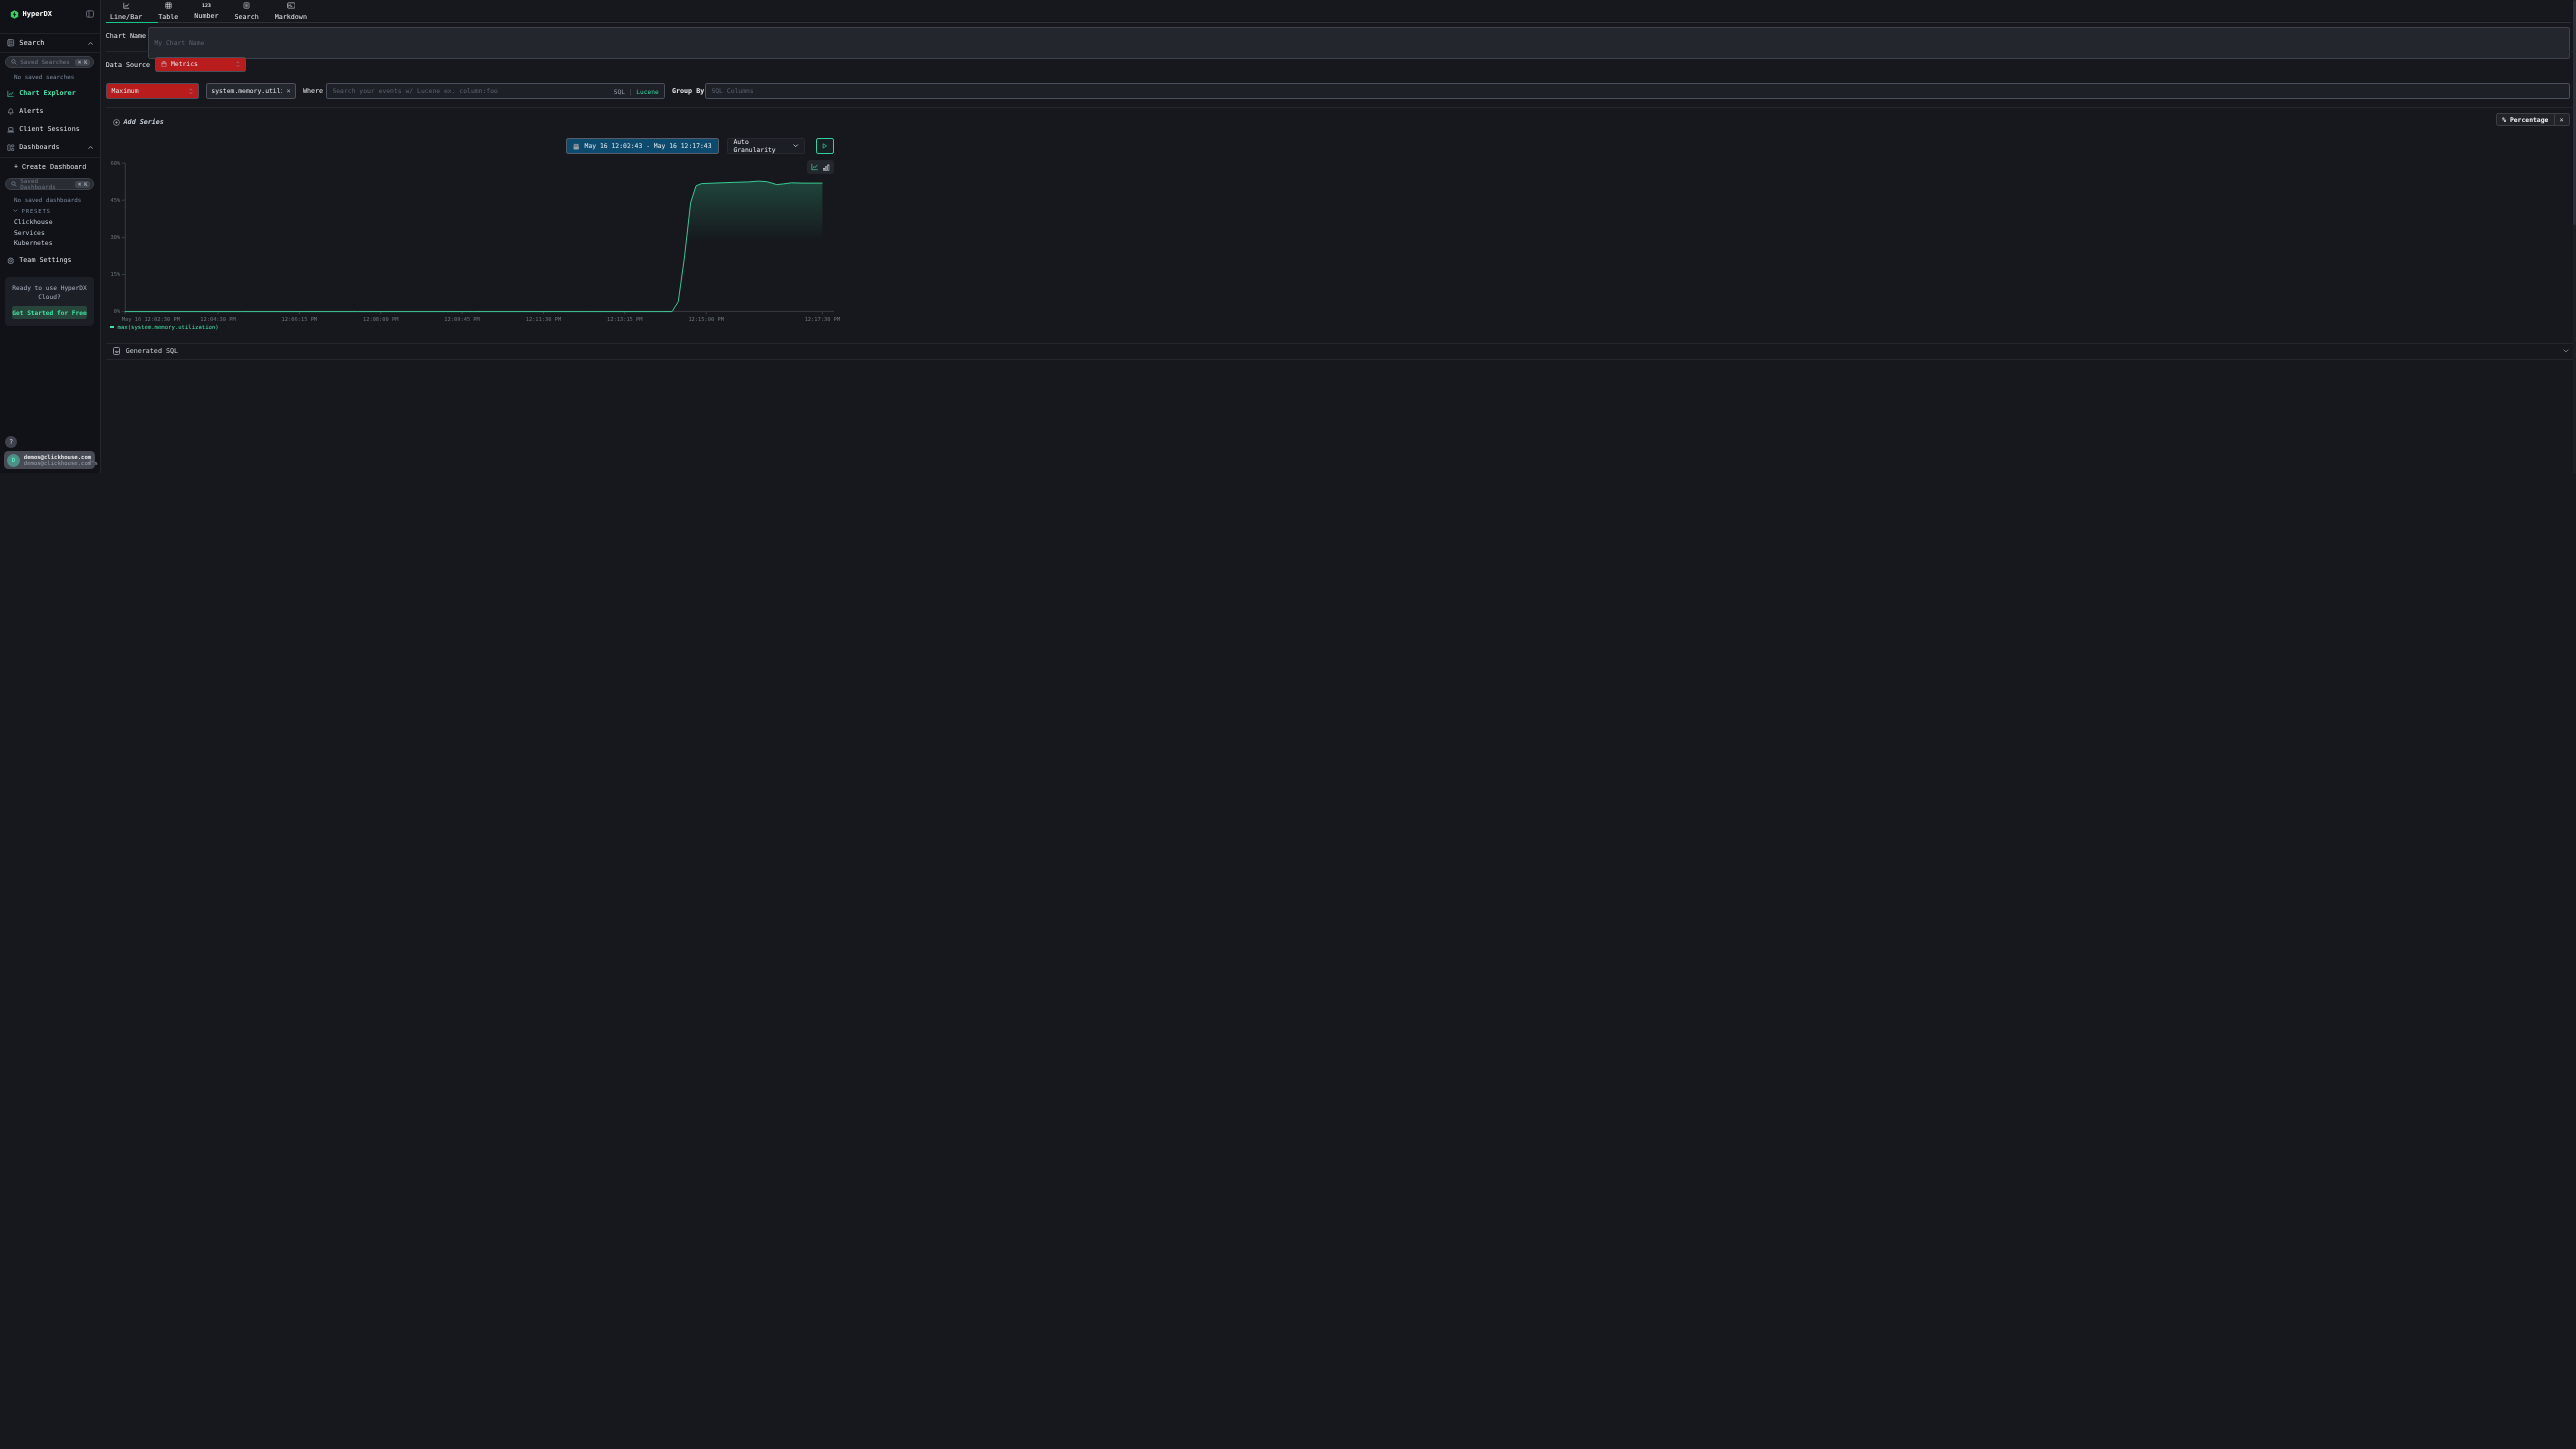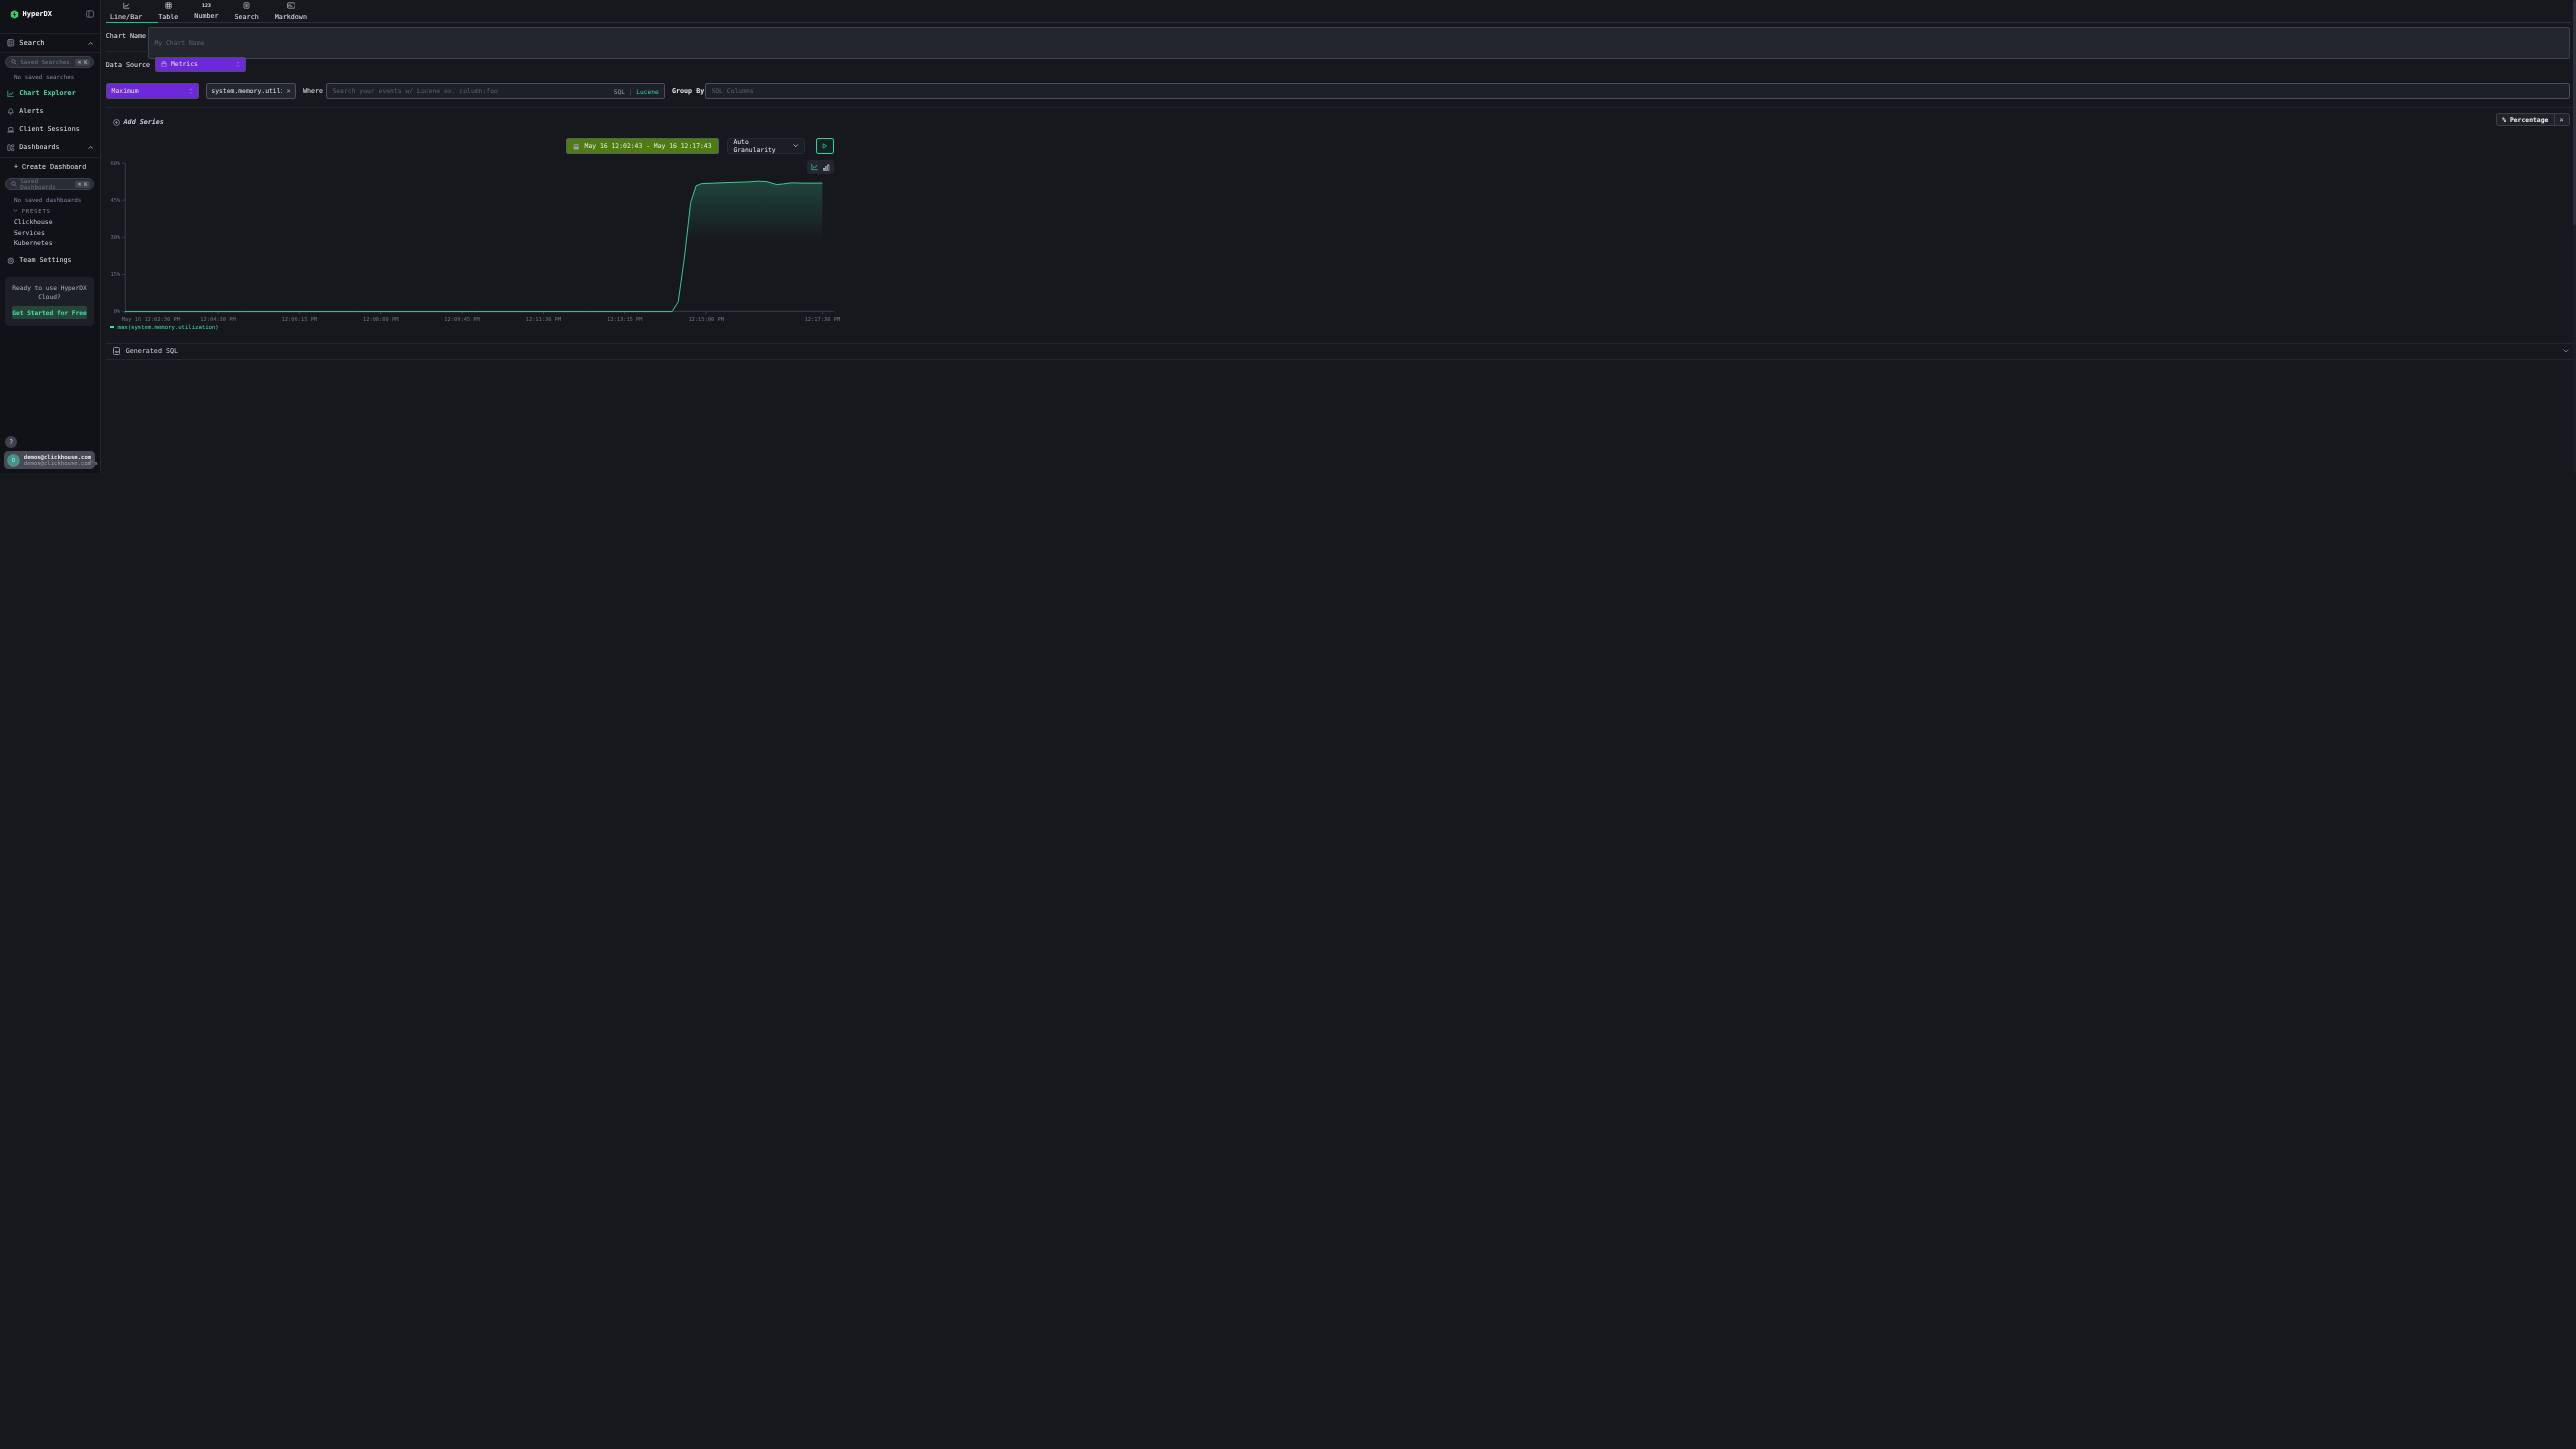--- a/index.html
+++ b/index.html
@@ -39,35 +39,35 @@
   .tabbar { position:absolute; left:0; top:0; right:0; height:23.6px; }
   .tabs { position:absolute; left:9px; top:0; height:22.5px; display:flex; align-items:center; gap:16px; }
   .tab { display:flex; align-items:center; gap:3.8px; font-size:6.7px; color:#e6e8ec; cursor:pointer;flex-direction:column; }
   .tab-underline { position:absolute; left:5.4px; right:4.8px; top:22px; height:1.3px; background:#2b2f36; }
   .tab-underline-active { position:absolute; left:5.4px; width:52px; top:22px; height:1.3px; background:#14c98a; z-index:2; }
 
   .hair { position:absolute; left:4.8px; right:0; border-top:0.5px solid #23262c; }
   .flabel { font-size:6.7px; color:#e6e8ec; }
   .inp { background:#24262d; border:0.5px solid #3d424b; border-radius:2.1px; display:flex; align-items:center; padding:0 5.4px; cursor:text; }
   .inp .ph { color:#5a616c; font-size:6.4px; }
-  .sel { background:#6d28d9; border:0.5px solid #4a505b; border-radius:2.1px; display:flex; align-items:center; padding:0 4.8px; gap:4.3px; font-size:6.4px; color:#e2e5ea; cursor:pointer; }
+  .sel { background:#b91c1c; border:0.5px solid #4a505b; border-radius:2.1px; display:flex; align-items:center; padding:0 4.8px; gap:4.3px; font-size:6.4px; color:#e2e5ea; cursor:pointer; }
   .sel .grow { flex:1; }
   .dark-inp { background:#1d2026; border:0.5px solid #4a505b; border-radius:2.1px; display:flex; align-items:center; padding:0 5.4px; cursor:text; }
   .dark-inp .ph { flex:1; color:#5a616c; font-size:6.4px; white-space:nowrap; overflow:hidden; }
   .tagbox { background:#24262d; border:0.5px solid #4d525c; border-radius:2.1px; display:flex; align-items:center; padding:0 4.3px; gap:4.3px; font-size:6.4px; color:#dfe3e9; }
   .tag-x { color:#aab1bb; cursor:pointer; font-size:7px; }
   .sqllucene { font-size:6.2px; white-space:nowrap; }
   .sqllucene .sql { color:#9aa1ab; } .sqllucene .bar { color:#545a64; } .sqllucene .lucene { color:#2fd59a; cursor:pointer; }
 
   .addseries { position:absolute; left:11.8px; top:113px; height:13px; display:flex; align-items:flex-end; gap:3.8px; font-size:6.7px; font-weight:bold; color:#c9ced6; cursor:pointer;font-style:italic; }
   .pct-btn { position:absolute; right:6.4px; top:113px; height:13.4px; display:flex; background:#212329; border:0.5px solid #3a3e45; border-radius:2.1px; overflow:hidden; }
   .pct-main { display:flex; align-items:center; gap:3.8px; padding:0 5.4px; font-size:6.4px; font-weight:bold; color:#f0f2f5; cursor:pointer; }
   .pct-x { display:flex; align-items:center; padding:0 4.8px; border-left:0.5px solid #3a3e45; color:#d5d8df; font-size:7px; cursor:pointer; }
 
-  .daterange { position:absolute; left:465px; top:9px; width:153px; height:16px; border:0.5px solid #575d68; border-radius:2.1px; background:#4d7c0f; display:flex; align-items:center; gap:4.8px; padding:0 6.4px; font-size:6.4px; color:#e6e8ec; cursor:pointer; }
+  .daterange { position:absolute; left:465px; top:9px; width:153px; height:16px; border:0.5px solid #575d68; border-radius:2.1px; background:#0c4a6e; display:flex; align-items:center; gap:4.8px; padding:0 6.4px; font-size:6.4px; color:#e6e8ec; cursor:pointer; }
   .granularity { position:absolute; left:626px; top:9px; width:78px; height:16px; background:#1b1e24; border:0.5px solid #272b31; border-radius:2.1px; display:flex; align-items:center; padding:0 5.4px; gap:4.3px; font-size:6.4px; color:#e6e8ec; cursor:pointer; }
   .play-btn { position:absolute; left:715px; top:9px; width:17.7px; height:16px; border:0.5px solid #2dd4a0; border-radius:2.1px; background:rgba(45,212,160,0.05); display:flex; align-items:center; justify-content:center; cursor:pointer; }
   .ctoggle { position:absolute; left:706px; top:31px; width:27px; height:14px; background:#23262c; border-radius:3.2px; display:flex; align-items:center; justify-content:center; gap:4.3px; }
   .ctoggle span { display:flex; cursor:pointer; }
 
   .chart-wrap { position:absolute; left:0; top:129px; right:0; height:212px; }
   .legend { position:absolute; left:8.6px; top:195px; font-size:5.6px; color:#3fe3a4; display:flex; align-items:center; gap:3.2px; }
   .legend .dash { width:4.8px; height:1.1px; background:#3fe3a4; }
 
   .gensql { position:absolute; left:4.8px; right:0; top:343px; height:16.6px; border-top:0.5px solid #23262c; border-bottom:0.5px solid #23262c; display:flex; align-items:center; padding:0 7px; gap:5.4px; cursor:pointer; }

